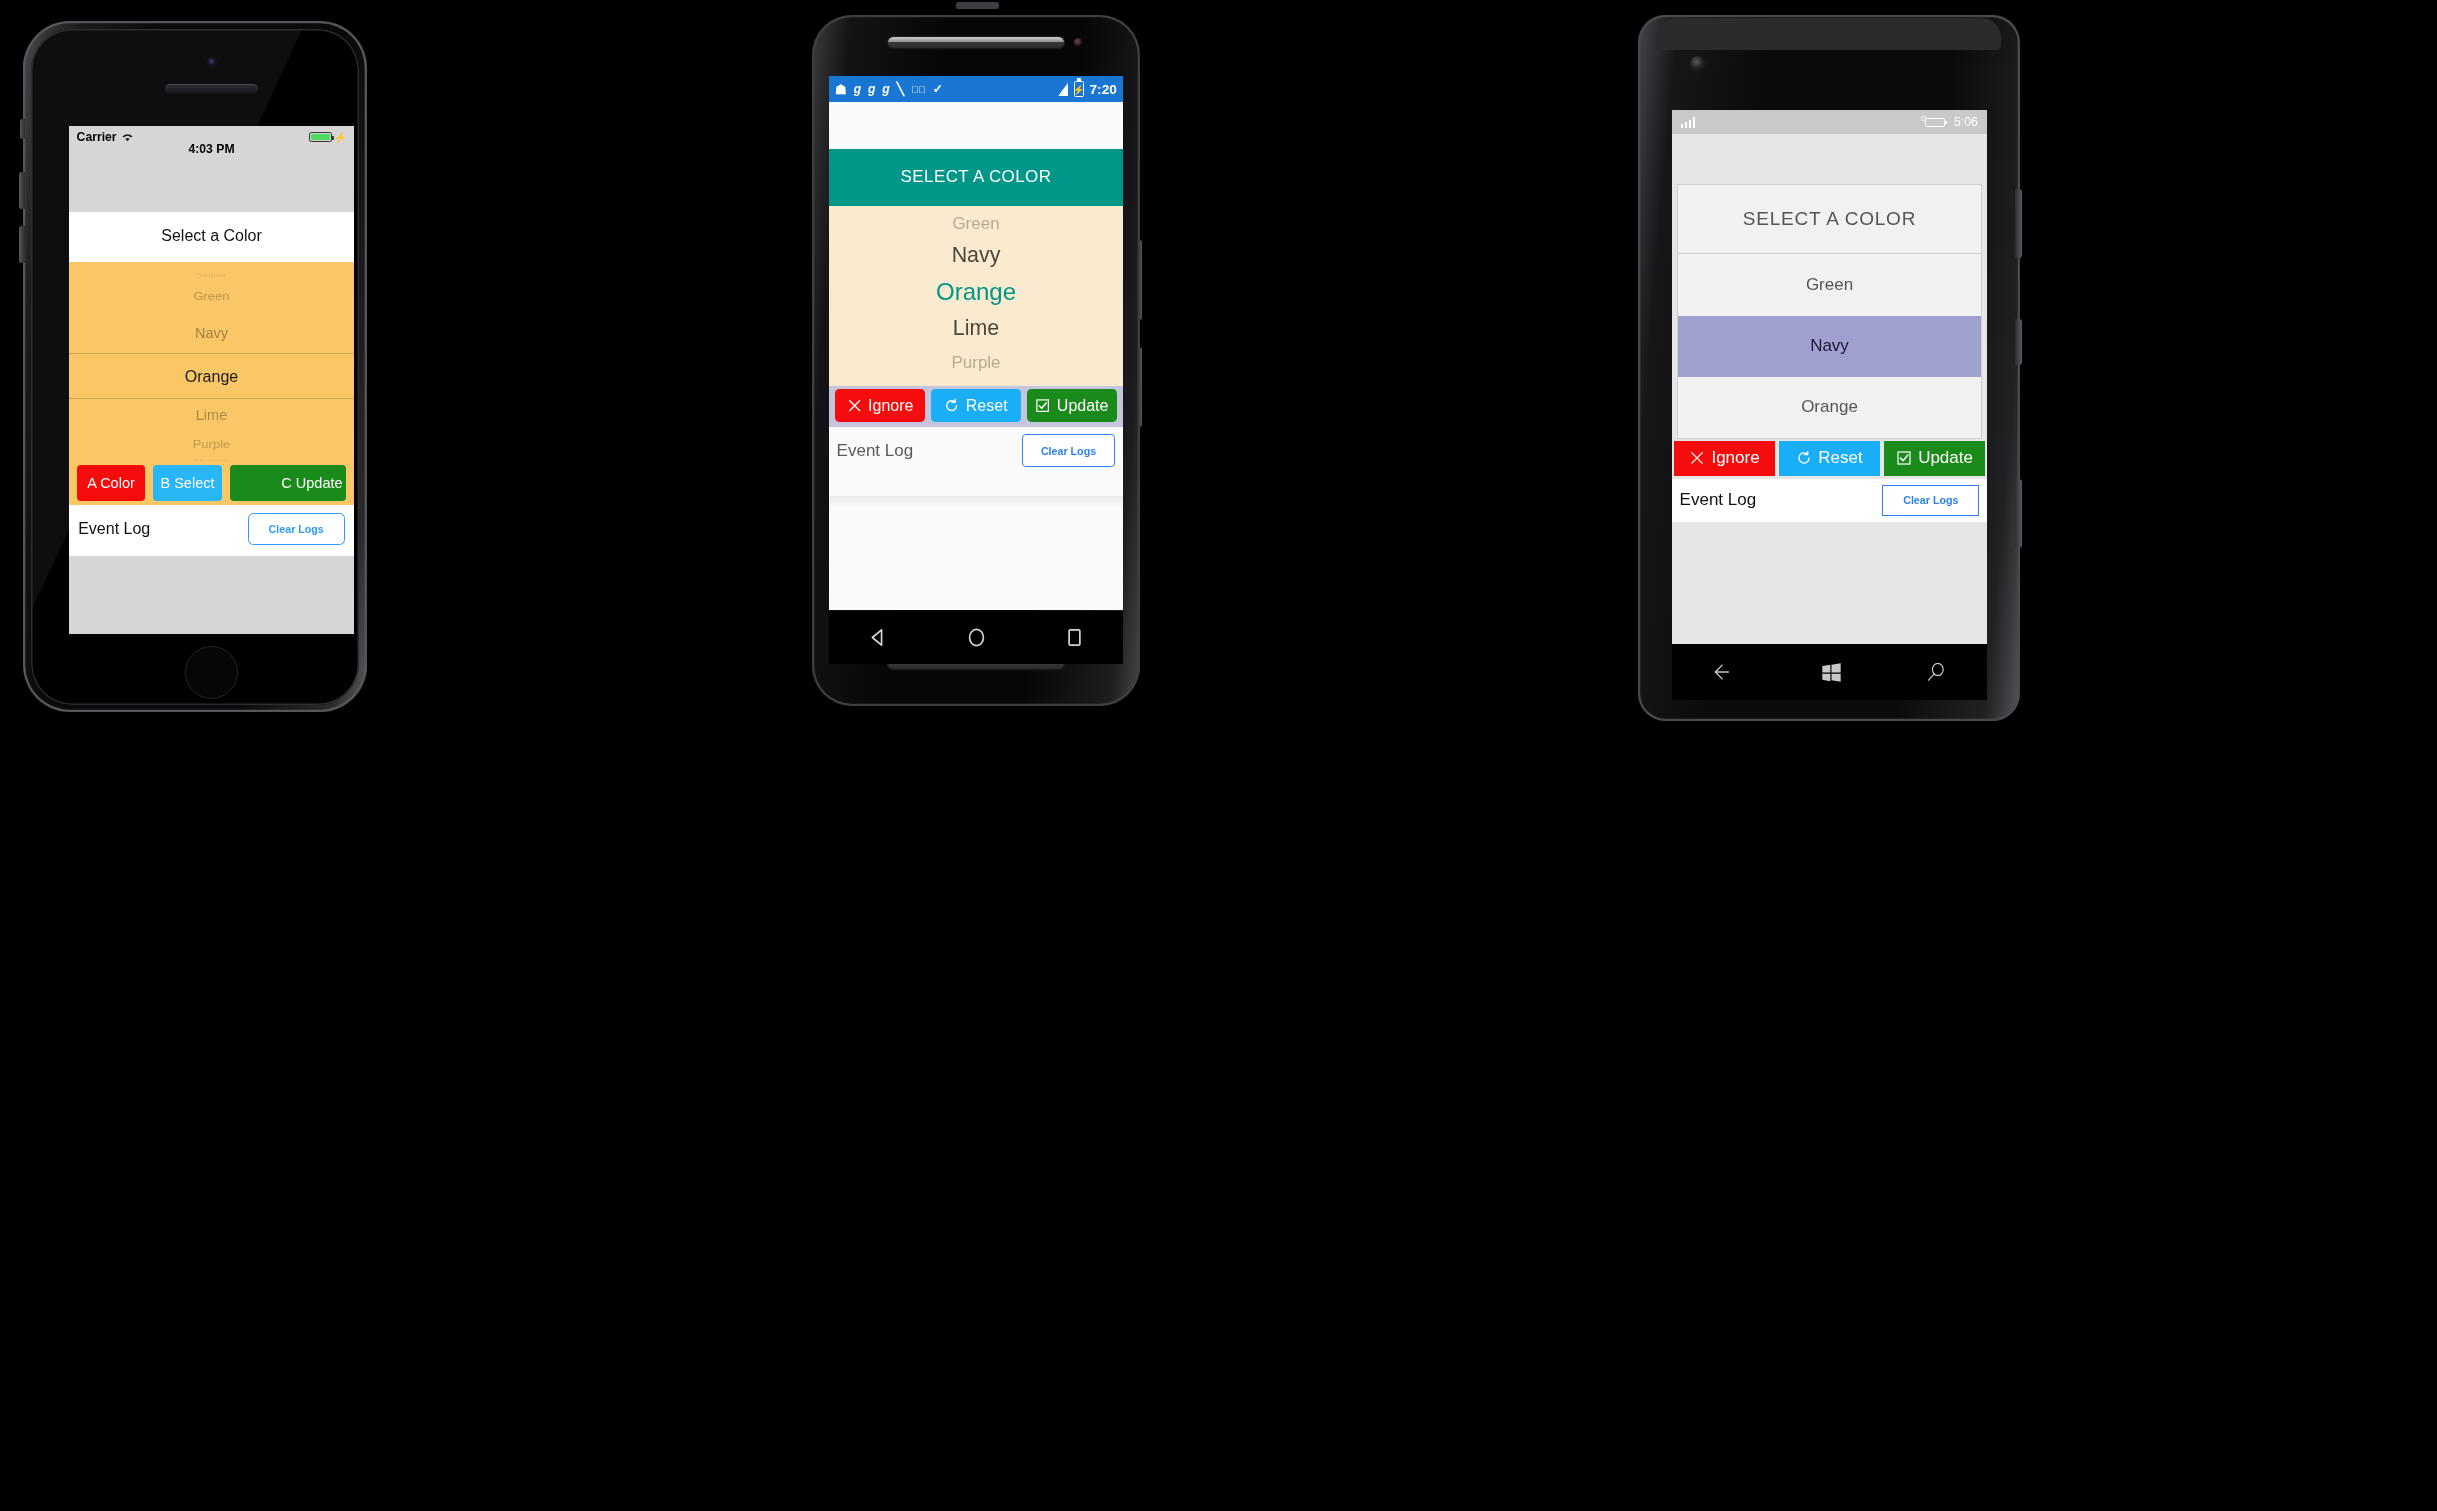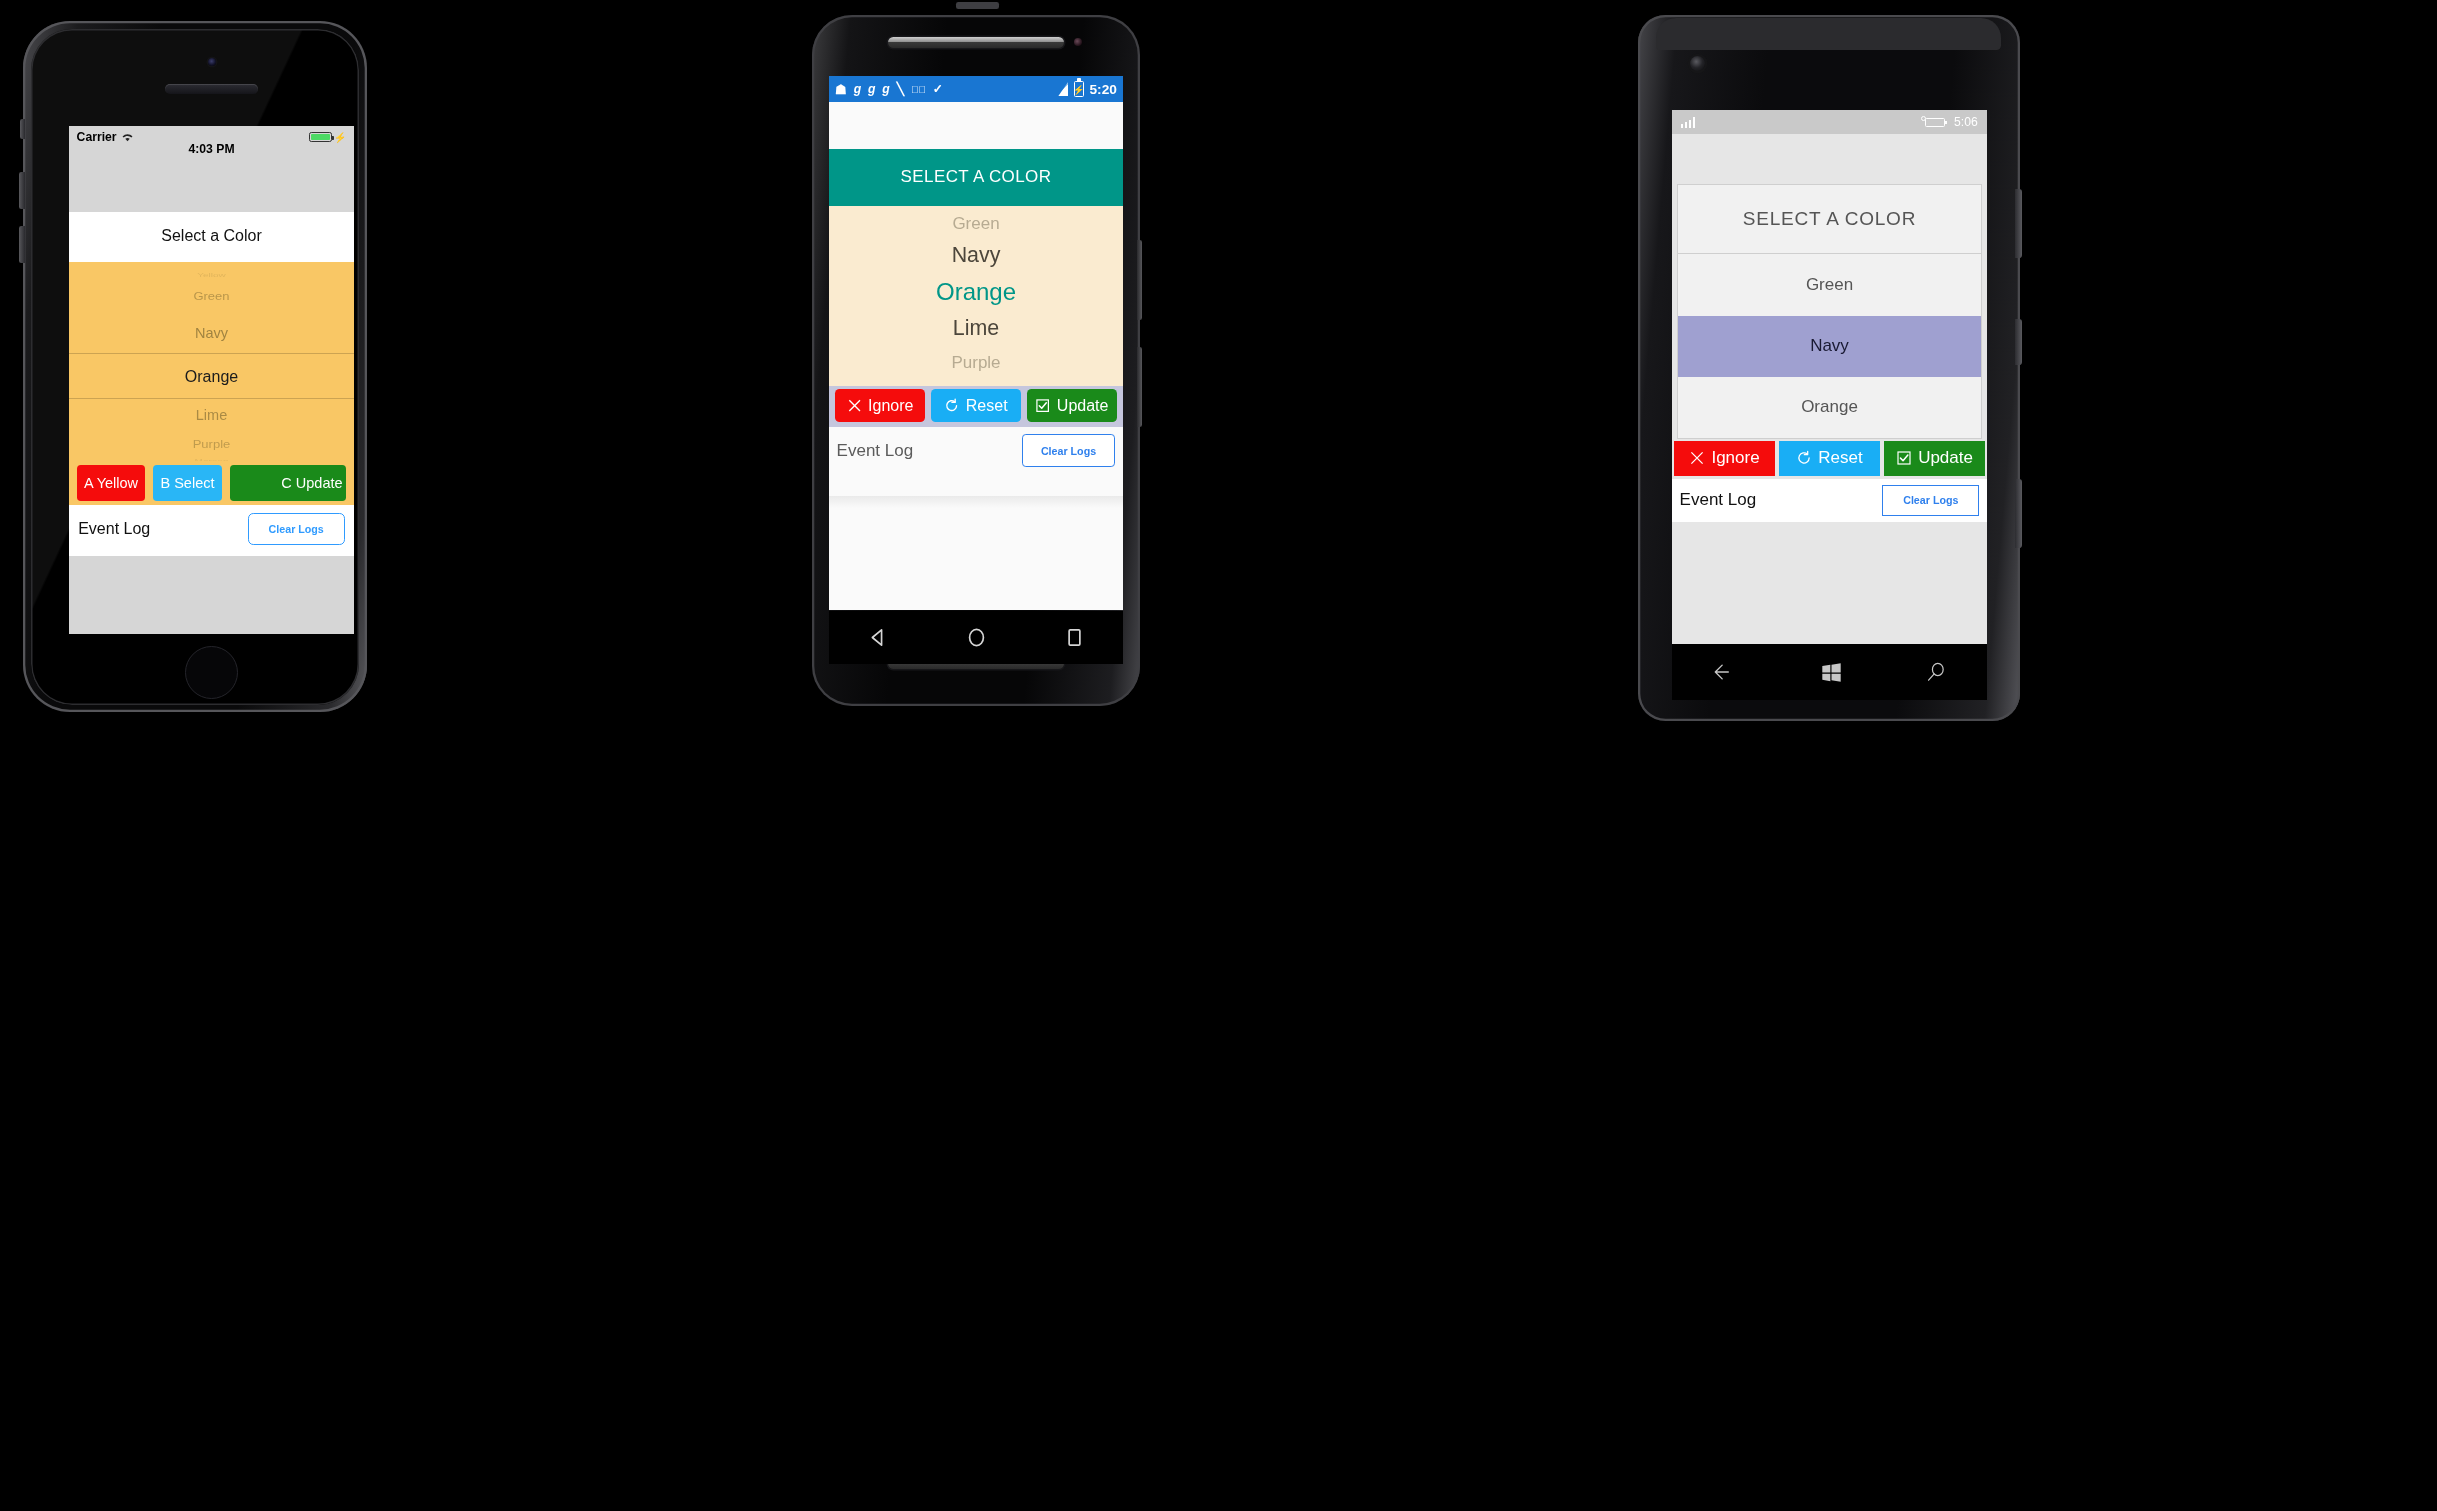--- a/index.html
+++ b/index.html
@@ -195,21 +195,21 @@
           <div class="row" style="position:absolute;left:0;right:0;top:9.2px;font-size:10px;opacity:.17;transform:scaleY(.45);">Yellow</div>
           <div class="row" style="position:absolute;left:0;right:0;top:28px;font-size:13px;opacity:.45;transform:scaleY(.82);">Green</div>
           <div class="row" style="position:absolute;left:0;right:0;top:64px;font-size:14.5px;opacity:.62;">Navy</div>
           <div class="row" style="position:absolute;left:0;right:0;top:107px;font-size:16px;color:#1c1c1c;opacity:1;">Orange</div>
           <div class="row" style="position:absolute;left:0;right:0;top:146px;font-size:14.5px;opacity:.55;">Lime</div>
           <div class="row" style="position:absolute;left:0;right:0;top:176px;font-size:13px;opacity:.4;transform:scaleY(.82);">Purple</div>
           <div class="row" style="position:absolute;left:0;right:0;top:195px;font-size:10px;opacity:.15;transform:scaleY(.45);">Maroon</div>
         </div>
 
         <div class="ios-btnrow">
-          <div class="ios-btn" style="background:#f50c0c;">A Yellow</div>
+          <div class="ios-btn" style="background:#f50c0c;">A Color</div>
           <div class="ios-btn" style="background:#29b6f6;">B Select</div>
           <div class="ios-btn" style="background:#1a8a1a;padding-left:48px;">C Update</div>
         </div>
 
         <div class="ios-logbar">
           <span class="lbl">Event Log</span>
           <span class="ios-clear">Clear Logs</span>
         </div>
       </div>
 
@@ -233,21 +233,21 @@
           <span style="font-style:italic;">g</span>
           <span style="font-style:italic;">g</span>
           <span style="font-style:italic;">g</span>
           <span>╲</span>
           <span style="font-size:10px;">▶⃞</span>
           <span>✓</span>
         </span>
         <span class="right">
           <span class="sim"></span>
           <span class="abatt">⚡</span>
-          <span>5:20</span>
+          <span>7:20</span>
         </span>
       </div>
 
       <div class="and-blank"></div>
 
       <div class="and-header">SELECT A COLOR</div>
 
       <div class="and-picker">
         <div class="row" style="font-size:17px;color:#b7ab92;">Green</div>
         <div class="row" style="font-size:21.4px;color:#4c463b;margin-top:4.6px;">Navy</div>

